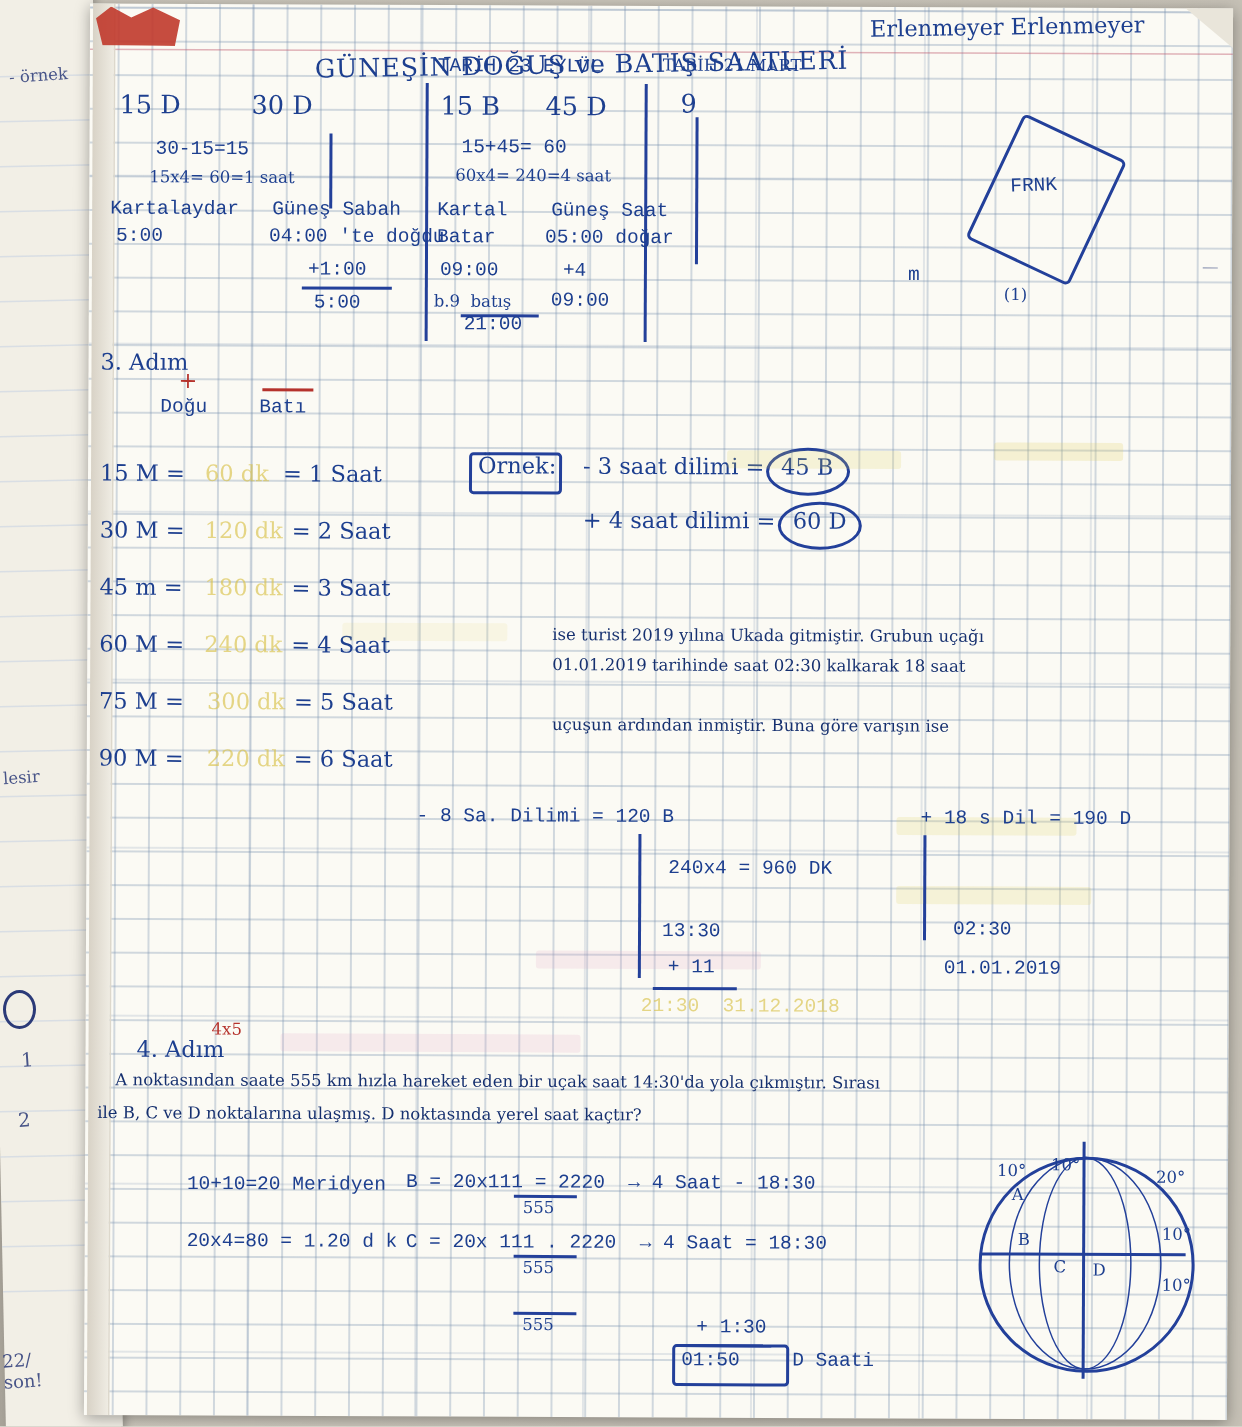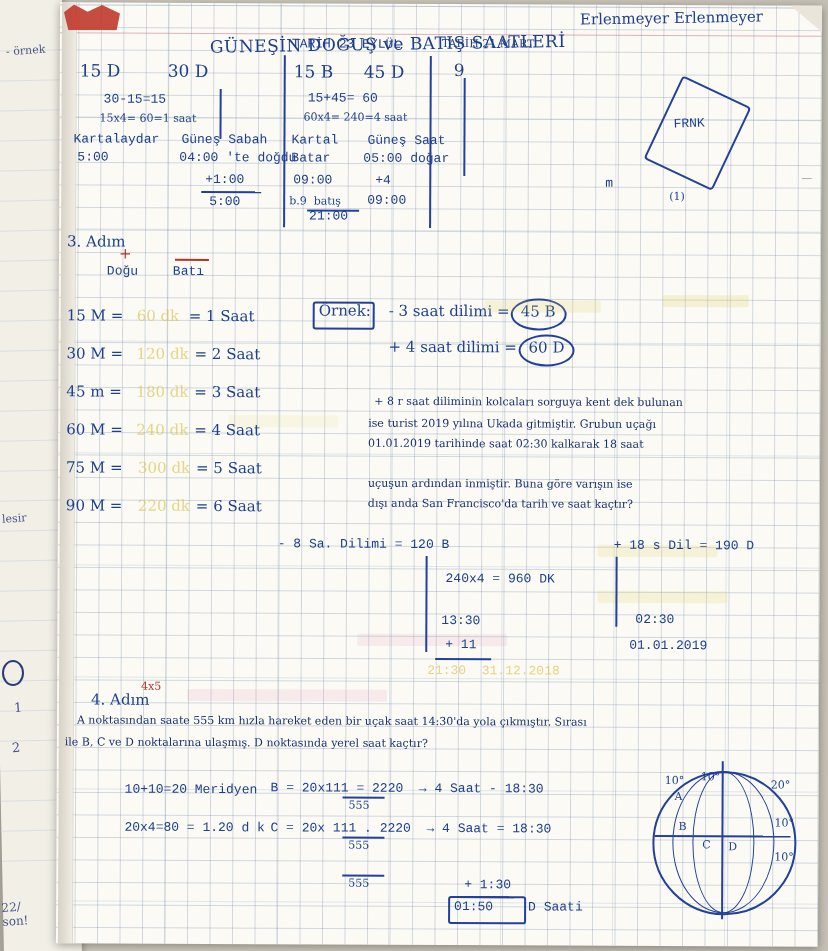--- a/index.html
+++ b/index.html
@@ -243,25 +243,23 @@
     <div class="hw lg" style="left:470px;top:336px;">60 D</div>
 
     <div class="hiline" style="left:426px;top:296px;width:116px;opacity:.35;"></div>
     <div class="hiline" style="left:604px;top:290px;width:86px;opacity:.4;"></div>
     <div class="hiline pink" style="left:300px;top:630px;width:150px;opacity:.35;"></div>
     <div class="hiline" style="left:540px;top:540px;width:120px;opacity:.35;"></div>
     <div class="hiline" style="left:540px;top:586px;width:130px;opacity:.35;"></div>
     <div class="hiline pink" style="left:130px;top:686px;width:200px;opacity:.35;"></div>
     <div class="hiline" style="left:170px;top:412px;width:110px;opacity:.2;"></div>
 
-    <div class="hw sm ink-dark" style="left:316px;top:392px;">+ 8 r saat diliminin kolcaları sorguya kent dek bulunan</div>
     <div class="hw sm ink-dark" style="left:310px;top:414px;">ise turist 2019 yılına Ukada gitmiştir. Grubun uçağı</div>
     <div class="hw sm ink-dark" style="left:310px;top:434px;">01.01.2019 tarihinde saat 02:30 kalkarak 18 saat</div>
     <div class="hw sm ink-dark" style="left:310px;top:474px;text-align:center;">uçuşun ardından inmiştir. Buna göre varışın ise</div>
-    <div class="hw sm ink-dark" style="left:310px;top:494px;">dışı anda San Francisco'da tarih ve saat kaçtır?</div>
 
     <div class="hw md" style="left:220px;top:534px;">- 8 Sa. Dilimi = 120 B</div>
     <div class="hw md" style="left:556px;top:534px;">+ 18 s Dil = 190 D</div>
     <div class="hw md" style="left:388px;top:568px;">240x4 = 960 DK</div>
     <div class="vline" style="left:368px;top:552px;height:96px;"></div>
     <div class="vline" style="left:558px;top:552px;height:70px;"></div>
     <div class="hw md" style="left:384px;top:610px;">13:30</div>
     <div class="hw md" style="left:388px;top:634px;">+ 11</div>
     <div class="hline" style="left:378px;top:654px;width:56px;"></div>
     <div class="hw md hl" style="left:370px;top:660px;">21:30  31.12.2018</div>

